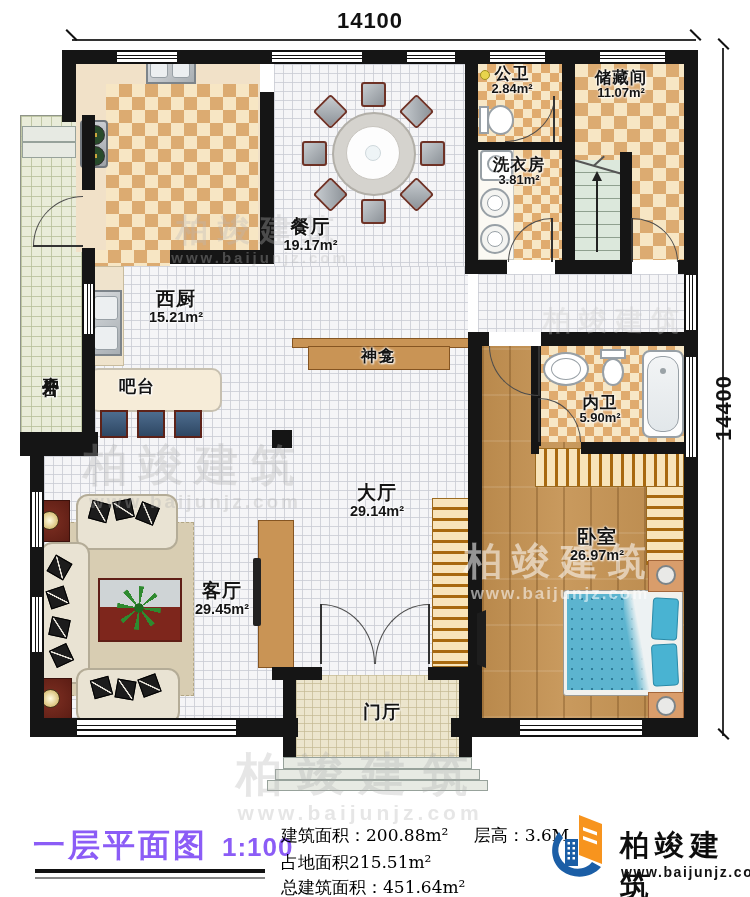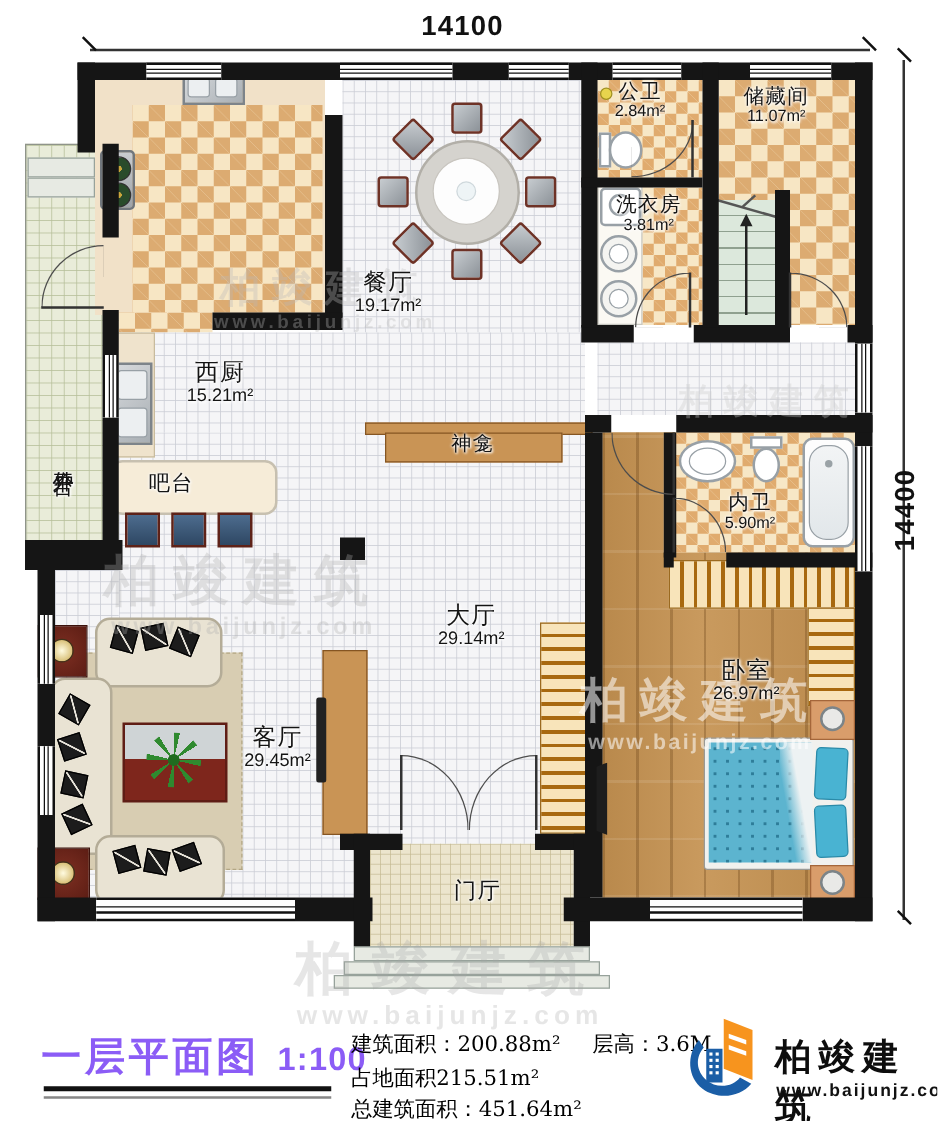--- a/index.html
+++ b/index.html
@@ -48,21 +48,21 @@
   
   .chair{width:21px;height:21px;background:linear-gradient(135deg,#c7ccd0,#8c9298);
          border:2px solid #6e3226;border-radius:3px;z-index:10}
   .pil{width:17px;height:17px;background:#1c1c1c;border:1px solid #000;z-index:12;
        background-image:linear-gradient(45deg,transparent 46%,#e8e4da 48%,#e8e4da 52%,transparent 54%)}
   .sofa{position:absolute;background:#e9e3d3;border:2px solid #b4ac97;border-radius:12px;z-index:9}
   .step{background:#e7eae3;border:1.5px solid #97a29b;z-index:5;box-sizing:border-box}
   .fixt{position:absolute;background:#fff;border:2px solid #98a0a6;z-index:11;box-sizing:border-box}
   .round{border-radius:50%}
   
-  .rl{position:absolute;text-align:center;color:#141414;font-weight:normal;line-height:1.12;z-index:35;
+  .rl{position:absolute;text-align:center;color:#141414;font-weight:bold;line-height:1.12;z-index:35;
       text-shadow:0 0 2px #fff,0 0 3px #fff,1px 1px 2px #fff}
   .rl .nm{display:block;font-size:19px;letter-spacing:1px}
   .rl .ar{display:block;font-size:14.5px}
   .rl.sm .nm{font-size:16.5px}.rl.sm .ar{font-size:13px}
   .rl.vert{writing-mode:vertical-rl;letter-spacing:5px}
   .wm{position:absolute;z-index:33;text-align:center;font-weight:bold;pointer-events:none;line-height:1.15;white-space:nowrap}
   .wm .t{display:block}
   .dim{position:absolute;color:#111;font-weight:bold;font-size:22px;z-index:40;letter-spacing:1px}
   .dimline{position:absolute;background:#333;z-index:40}
   .tick{position:absolute;width:15px;height:2px;background:#111;transform:rotate(45deg);z-index:41}

